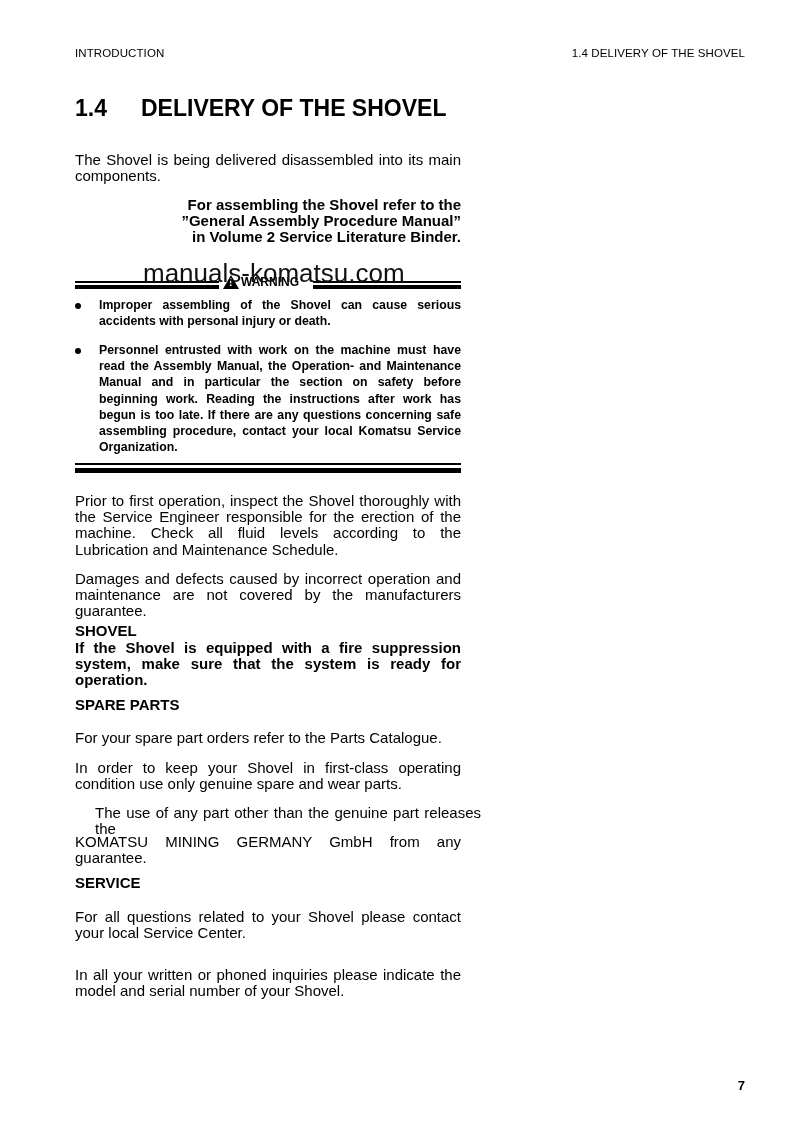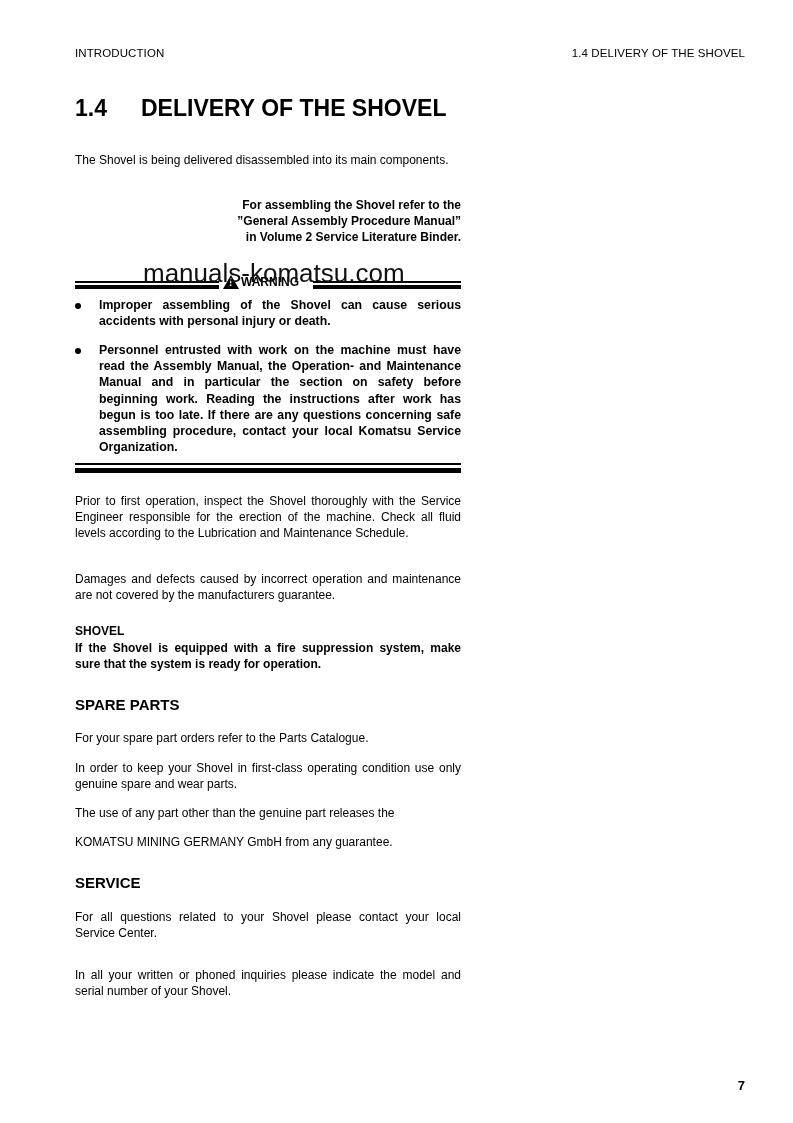--- a/index.html
+++ b/index.html
@@ -3,21 +3,21 @@
 <meta charset="utf-8">
 <style>
   html, body { margin:0; padding:0; background:#ffffff; }
   body { width:793px; height:1123px; position:relative; overflow:hidden;
          font-family:"Liberation Sans", sans-serif; color:#000; }
   .hdr { position:absolute; top:47px; font-size:11.5px; letter-spacing:0.1px; }
   .hdr-left { left:75px; }
   .hdr-right { right:48px; }
   .title { position:absolute; left:75px; top:95px; font-size:23px; font-weight:bold; margin:0; }
   .title .num { display:inline-block; width:66px; }
-  .p { position:absolute; left:75px; width:386px; font-size:12px; line-height:16.2px; text-align:justify; margin:0; }
+  .p { position:absolute; left:75px; width:386px; font-size:15px; line-height:16.2px; text-align:justify; margin:0; }
   .ind { left:99px; width:362px; font-weight:bold; text-align:right; }
   .warn-top { position:absolute; left:75px; top:278px; width:386px; height:12px; }
   .warn-top .lline { position:absolute; left:0; top:3px; width:144px; height:1.5px; background:#000; }
   .warn-top .lline2 { position:absolute; left:0; top:7px; width:144px; height:4px; background:#000; }
   .warn-top .rline { position:absolute; left:238px; top:3px; width:148px; height:1.5px; background:#000; }
   .warn-top .rline2 { position:absolute; left:238px; top:7px; width:148px; height:4px; background:#000; }
   .warn-top .label { position:absolute; left:148px; top:-3px; font-size:12px; font-weight:bold; display:flex; align-items:flex-end; gap:2px; }
   .tri { width:0; height:0; border-left:8px solid transparent; border-right:8px solid transparent; border-bottom:14px solid #000; position:relative; }
   .tri::after { content:"!"; position:absolute; left:-2px; top:2px; color:#fff; font-size:10px; font-weight:bold; }
   .warn-bot { position:absolute; left:75px; top:463px; width:386px; }
@@ -77,20 +77,20 @@
 
 <p class="p" style="top:493px;">Prior to first operation, inspect the Shovel thoroughly with the Service Engineer responsible for the erection of the machine. Check all fluid levels according to the Lubrication and Maintenance Schedule.</p>
 <p class="p" style="top:571px;">Damages and defects caused by incorrect operation and maintenance are not covered by the manufacturers guarantee.</p>
 
 <div class="p" style="top:623px; font-weight:bold;">SHOVEL</div>
 <p class="p" style="top:640px; font-weight:bold;">If the Shovel is equipped with a fire suppression system, make sure that the system is ready for operation.</p>
 
 <h2 class="sect" style="top:696px;">SPARE PARTS</h2>
 <p class="p" style="top:730px;">For your spare part orders refer to the Parts Catalogue.</p>
 <p class="p" style="top:760px;">In order to keep your Shovel in first-class operating condition use only genuine spare and wear parts.</p>
-<p class="p" style="top:805px;">The use of any part other than the genuine part releases the</p>
+<p class="p" style="top:805px;margin-left:20px;">The use of any part other than the genuine part releases the</p>
 <p class="p" style="top:834px;">KOMATSU MINING GERMANY GmbH from any guarantee.</p>
 
 <h2 class="sect" style="top:874px;">SERVICE</h2>
 <p class="p" style="top:909px;">For all questions related to your Shovel please contact your local Service Center.</p>
 <p class="p" style="top:955px;margin-top:12px;">In all your written or phoned inquiries please indicate the model and serial number of your Shovel.</p>
 
 <div class="pnum">7</div>
 
 </body></html>

